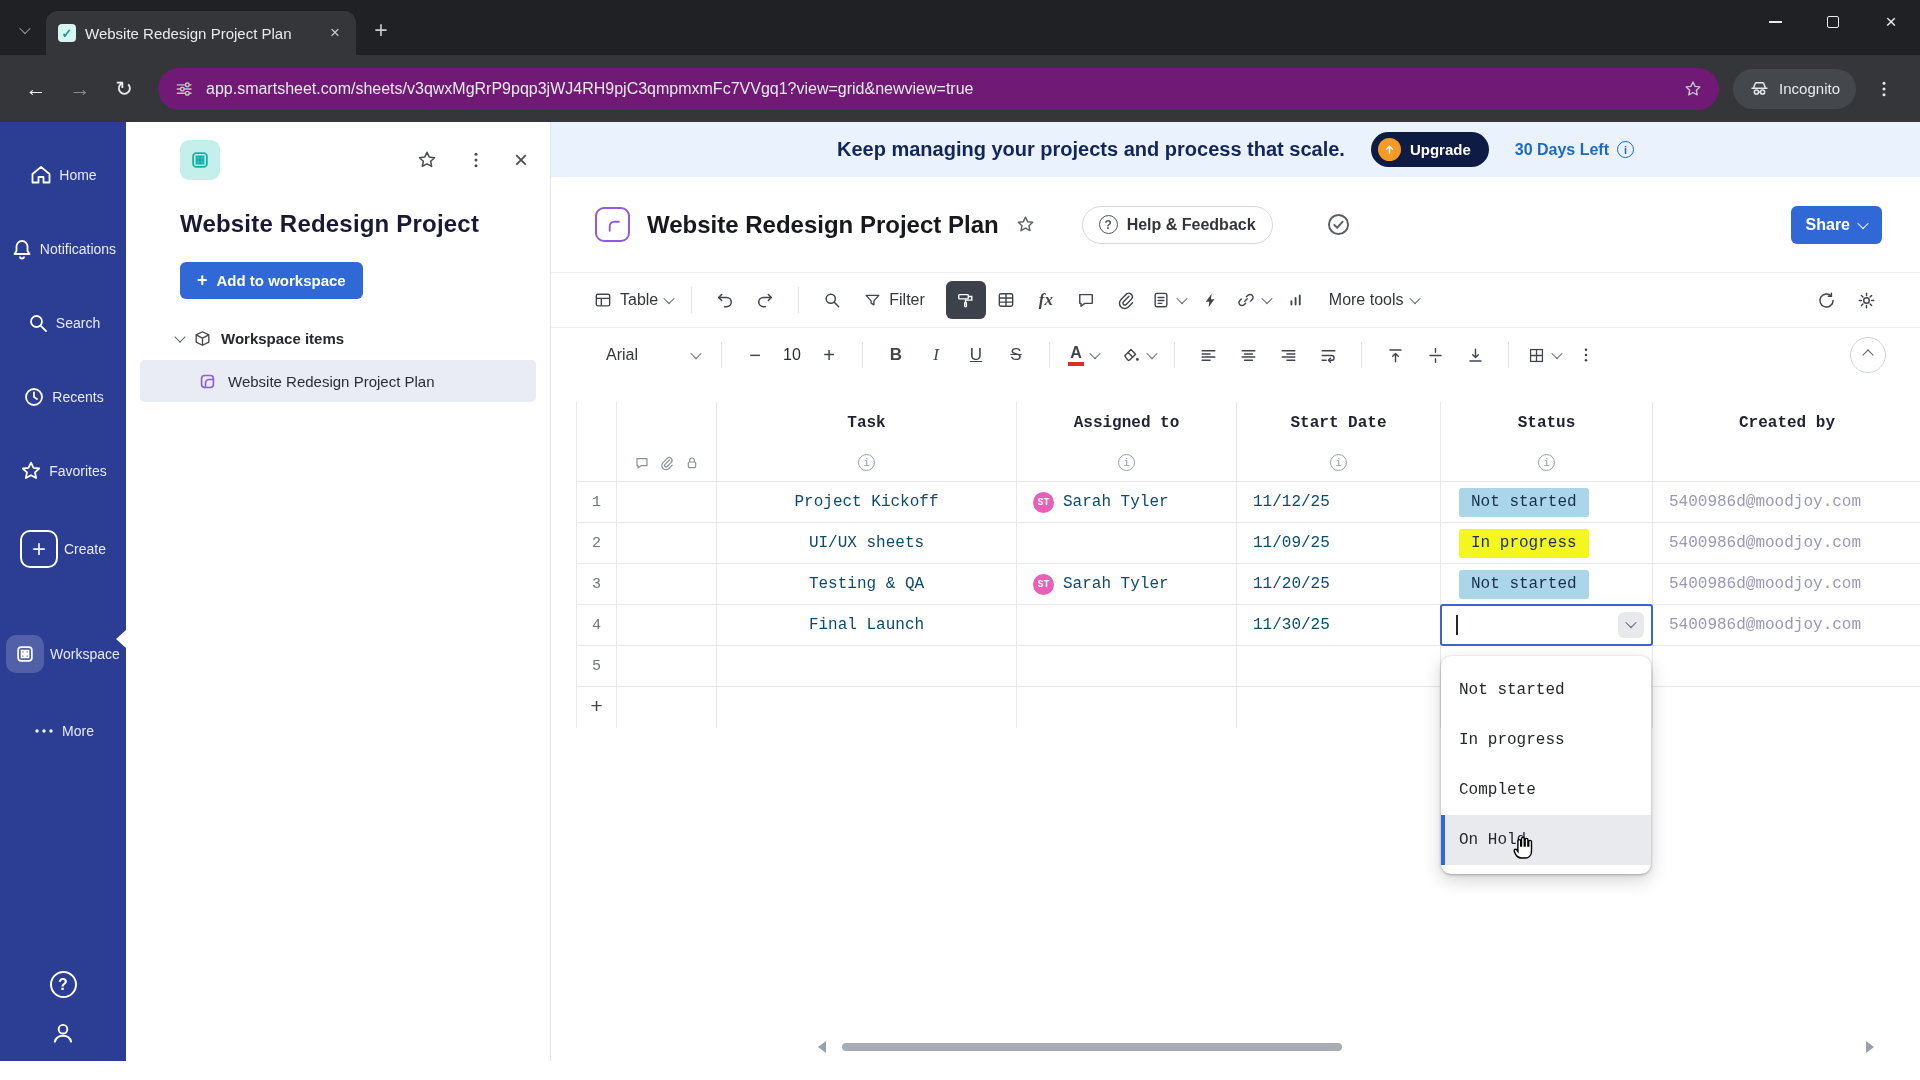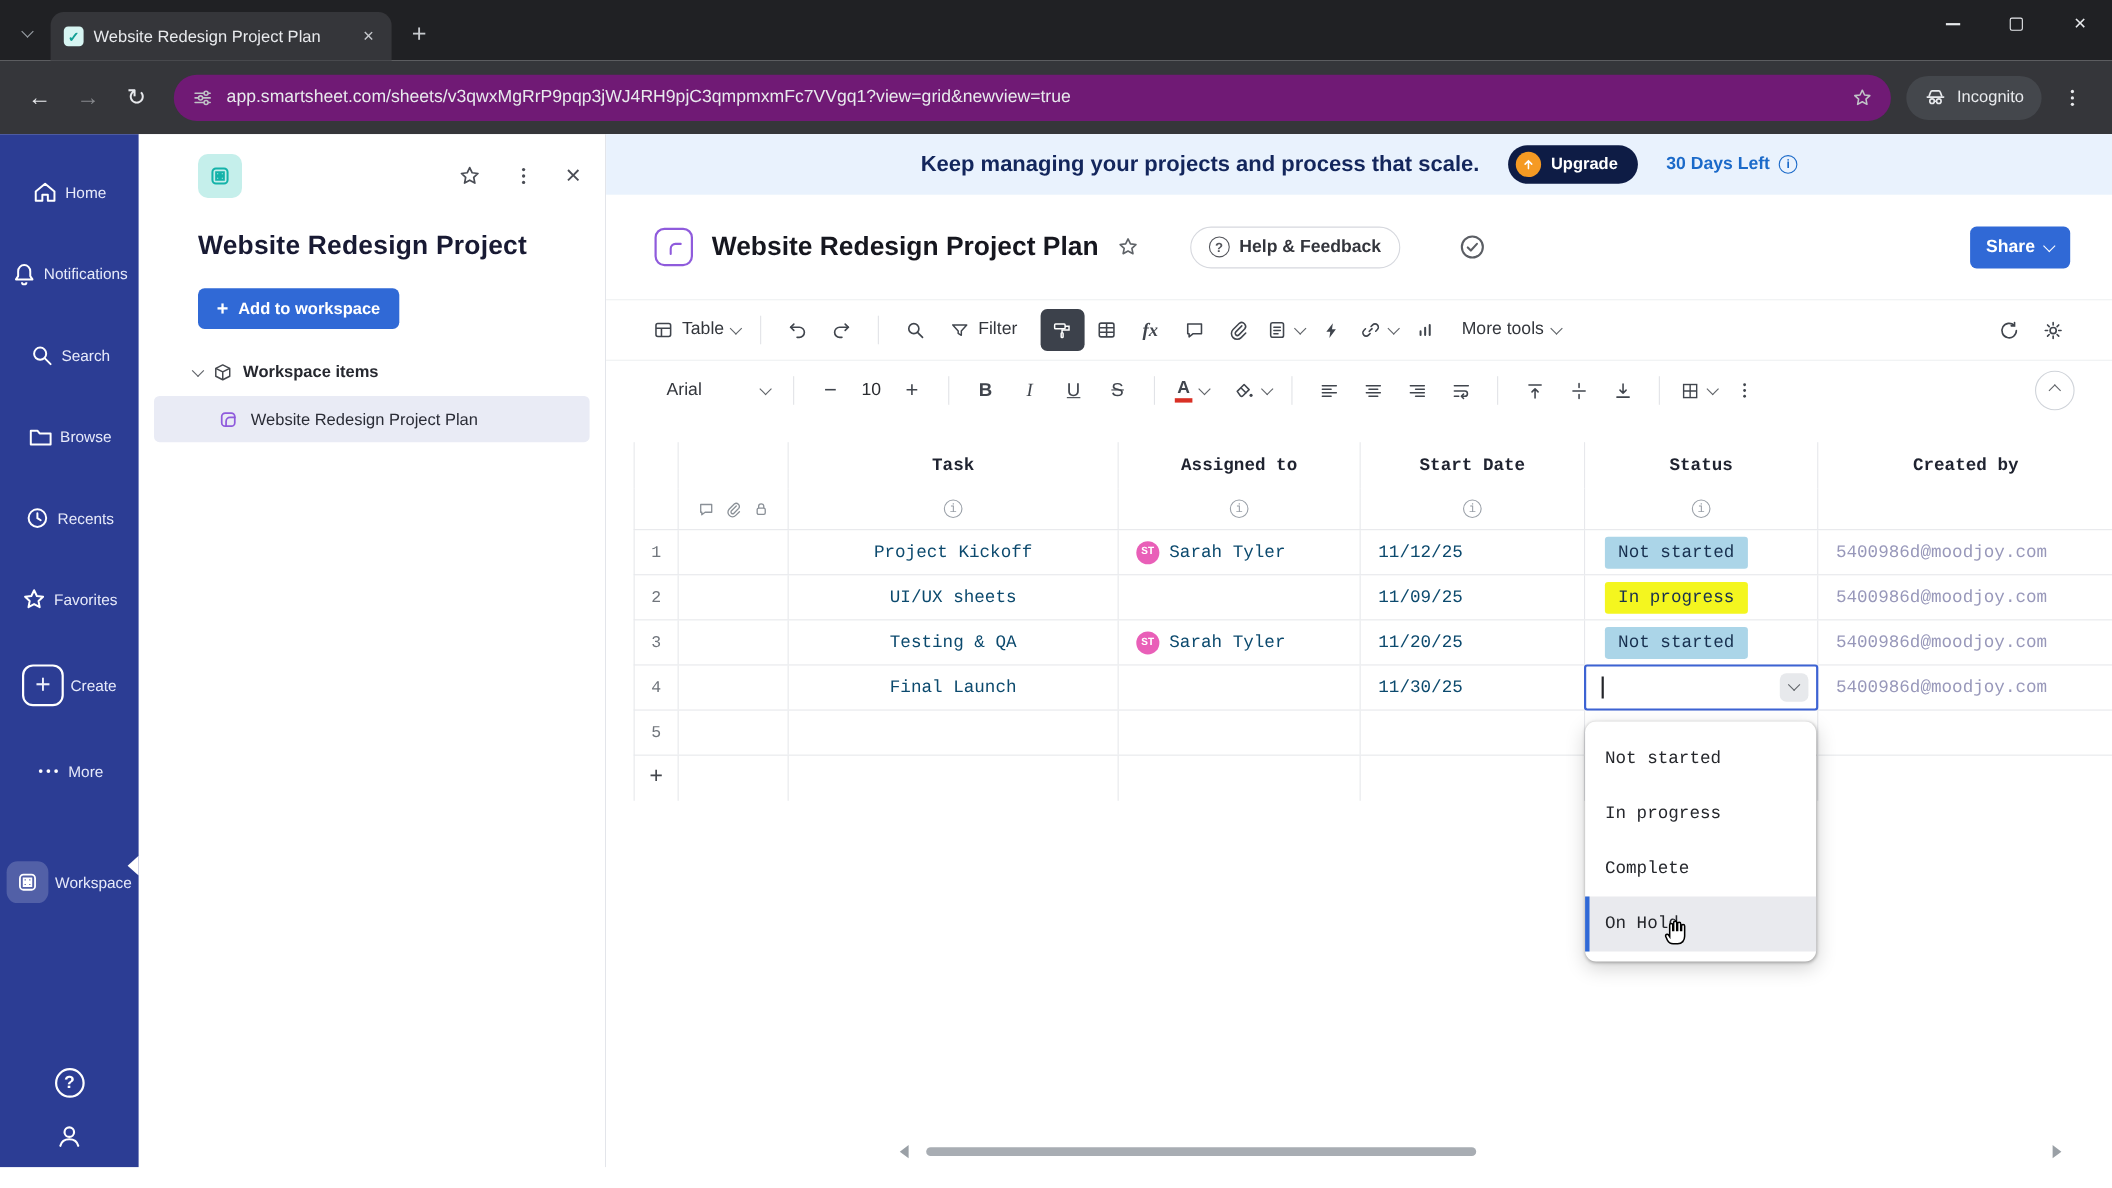--- a/index.html
+++ b/index.html
@@ -222,66 +222,58 @@
       <span class="ri-icon">
           <svg class="ic" width="24" height="24" viewBox="0 0 24 24" fill="none" stroke="currentColor" stroke-width="1.8" stroke-linecap="round">
             <circle cx="10.5" cy="10.5" r="5.5"></circle>
             <path d="M14.8 14.8 20 20"></path>
           </svg>
         </span>
       <span class="ri-label">Search</span>
     </div>
     <div class="rail-item">
       <span class="ri-icon">
-          <svg class="ic" width="24" height="24" viewBox="0 0 24 24" fill="none" stroke="currentColor" stroke-width="1.8" stroke-linejoin="round">
-            <path d="M3 6.5h6l2 2.5h10V19H3z"></path>
-          </svg>
-        </span>
-      <span class="ri-label">Browse</span>
-    </div>
-    <div class="rail-item">
-      <span class="ri-icon">
           <svg class="ic" width="24" height="24" viewBox="0 0 24 24" fill="none" stroke="currentColor" stroke-width="1.8" stroke-linecap="round">
             <circle cx="12" cy="12" r="8"></circle>
             <path d="M12 7.5V12l3 2"></path>
           </svg>
         </span>
       <span class="ri-label">Recents</span>
     </div>
     <div class="rail-item">
       <span class="ri-icon">
           <svg class="ic" width="24" height="24" viewBox="0 0 24 24" fill="none" stroke="currentColor" stroke-width="1.8" stroke-linejoin="round">
             <path d="M12 3.6l2.5 5.2 5.7.7-4.2 3.9 1.1 5.6-5.1-2.8-5.1 2.8 1.1-5.6L3.8 9.5l5.7-.7z"></path>
           </svg>
         </span>
       <span class="ri-label">Favorites</span>
     </div>
     <div class="rail-item" style="height:82px">
       <span class="icon-box">+</span>
       <span class="ri-label">Create</span>
+    </div>
+    <div class="rail-item active" style="margin-top:24px;height:80px">
+      <span class="icon-box">
+          <svg class="ic" width="22" height="22" viewBox="0 0 24 24" fill="none" stroke="#fff" stroke-width="1.8">
+            <rect x="4.5" y="4.5" width="15" height="15" rx="3.5"></rect>
+            <path d="M8.2 8.2h3v3h-3zM12.8 8.2h3v3h-3zM8.2 12.8h3v3h-3zM12.8 12.8h3v3h-3z"></path>
+          </svg>
+        </span>
+      <span class="ri-label">Workspace</span>
+      <span class="notch"></span>
     </div>
     <div class="rail-item">
       <span class="ri-icon">
           <svg class="ic" width="24" height="24" viewBox="0 0 24 24" fill="currentColor">
             <circle cx="5" cy="12" r="1.7"></circle>
             <circle cx="12" cy="12" r="1.7"></circle>
             <circle cx="19" cy="12" r="1.7"></circle>
           </svg>
         </span>
       <span class="ri-label">More</span>
-    </div>
-    <div class="rail-item active" style="margin-top:24px;height:80px">
-      <span class="icon-box">
-          <svg class="ic" width="22" height="22" viewBox="0 0 24 24" fill="none" stroke="#fff" stroke-width="1.8">
-            <rect x="4.5" y="4.5" width="15" height="15" rx="3.5"></rect>
-            <path d="M8.2 8.2h3v3h-3zM12.8 8.2h3v3h-3zM8.2 12.8h3v3h-3zM12.8 12.8h3v3h-3z"></path>
-          </svg>
-        </span>
-      <span class="ri-label">Workspace</span>
-      <span class="notch"></span>
     </div>
     <div class="rail-bottom">
       <span class="help-circle">?</span>
       <span class="ri-icon">
           <svg class="ic" width="26" height="26" viewBox="0 0 24 24" fill="none" stroke="#fff" stroke-width="1.8" stroke-linecap="round">
             <circle cx="12" cy="8.5" r="4"></circle>
             <path d="M4.5 20c1-4 4-5.5 7.5-5.5s6.5 1.5 7.5 5.5"></path>
           </svg>
         </span>
     </div>

